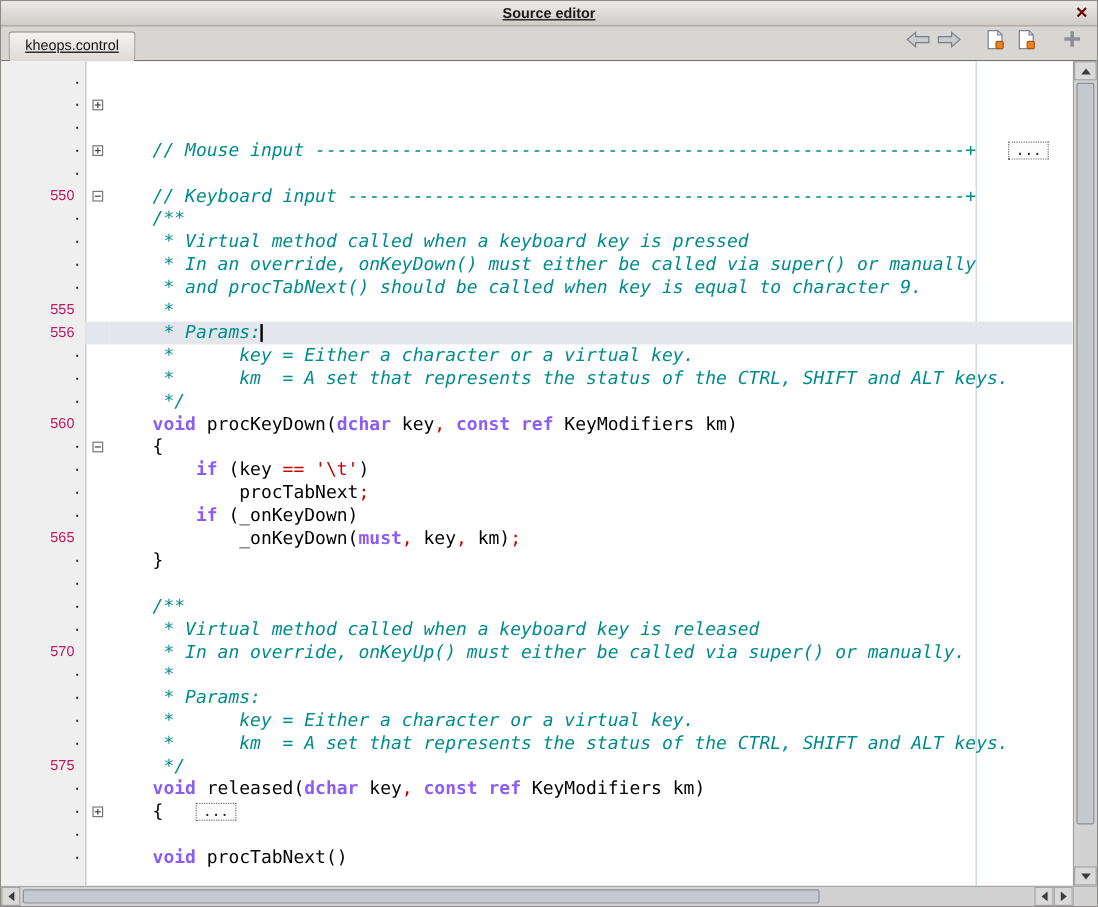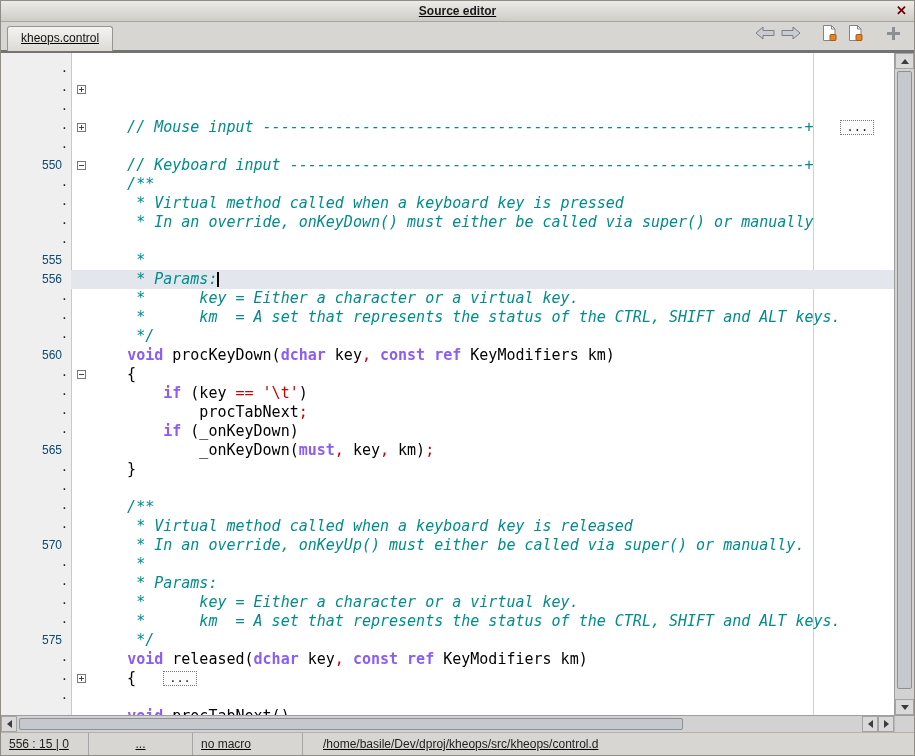--- a/index.html
+++ b/index.html
@@ -6,37 +6,37 @@
   .window{width:915px;height:756px;box-sizing:border-box;border:1px solid #8f8b85;
     display:flex;flex-direction:column;background:#d8d6d2;font-family:"Liberation Sans",sans-serif;text-decoration:underline;}
 
   
   .titlebar{height:20px;flex:none;position:relative;display:flex;align-items:center;justify-content:center;
     background:linear-gradient(#ecebe8,#cfccc7);border-bottom:1px solid #a8a49e;}
   .titlebar .title{font-size:12px;font-weight:bold;color:#1a1a1a;}
   .titlebar .close{position:absolute;right:7px;top:2px;font-size:13px;font-weight:bold;color:#6b0000;cursor:default;}
 
   
-  .tabbar{height:28px;flex:none;display:flex;align-items:flex-end;background:#d8d6d2;border-bottom:3px solid #737373;padding:0 8px 0 6px;}
+  .tabbar{height:28px;flex:none;display:flex;align-items:flex-end;background:#d8d6d2;border-bottom:1px solid #737373;padding:0 8px 0 6px;}
   .tab{height:24px;line-height:23px;padding:0 13px;font-size:12px;color:#111;background:linear-gradient(#f4f3f1,#dddad5);
     border:1px solid #98948e;border-bottom:none;border-radius:3px 3px 0 0;margin-bottom:-1px;}
   .tb-spacer{flex:1;}
   .tb-group{display:flex;align-items:center;margin-bottom:2px;}
   .tb-btn{width:26px;height:26px;display:flex;align-items:center;justify-content:center;}
   .gap{margin-left:12px;}
 
   
   .content{flex:1;min-height:0;display:flex;}
   .editor{flex:1;position:relative;background:#ffffff;overflow:hidden;}
   .gutterbg{position:absolute;left:0;top:0;bottom:0;width:70px;background:#efefef;border-right:1px solid #c9c9c9;}
   .ruler{position:absolute;left:812px;top:0;bottom:0;width:1px;background:#c9d3df;}
   .rows{position:absolute;left:0;top:0;right:0;padding-top:8px;}
   .row{display:flex;height:19px;position:relative;}
   .ln{width:70px;flex:none;box-sizing:border-box;text-align:right;padding-right:9px;
-    font-size:12px;line-height:19px;color:#0c4a6e;}
+    font-size:12px;line-height:19px;color:#be185d;}
   .ln.dot{font-size:16px;color:#222;padding-right:4px;}
   .foldcol{width:20px;flex:none;display:flex;align-items:center;justify-content:center;}
   .foldbox{width:9px;height:9px;box-sizing:border-box;border:1px solid #777;background:#fff;position:relative;}
   .foldbox::before{content:"";position:absolute;left:1px;right:1px;top:3px;height:1px;background:#444;}
   .fb-col::after{content:"";position:absolute;top:1px;bottom:1px;left:3px;width:1px;background:#444;}
   .code{flex:1;white-space:pre;font-family:"DejaVu Sans Mono",monospace;font-size:15px;line-height:19px;color:#000;}
   .row.cur .foldcol,.row.cur .code{background:#e3e7ed;}
   .t-p{color:#000;}
   .t-c{color:#008c8c;font-style:italic;}
   .t-k{color:#8b5cf6;font-weight:bold;}
@@ -175,20 +175,21 @@
             <span class="code"><span class="t-c">     * Virtual method called when a keyboard key is pressed</span></span>
           </div>
           <div class="row">
             <span class="ln dot">·</span>
             <span class="foldcol"></span>
             <span class="code"><span class="t-c">     * In an override, onKeyDown() must either be called via super() or manually</span></span>
           </div>
           <div class="row">
             <span class="ln dot">·</span>
             <span class="foldcol"></span>
+            <span class="code"><span class="t-c">     * and procTabNext() should be called when key is equal to character 9.</span></span>
           </div>
           <div class="row">
             <span class="ln">555</span>
             <span class="foldcol"></span>
             <span class="code"><span class="t-c">     *</span></span>
           </div>
           <div class="row cur">
             <span class="ln">556</span>
             <span class="foldcol"></span>
             <span class="code"><span class="t-c">     * Params:</span><span class="caret"></span></span>
@@ -336,20 +337,14 @@
     </div>
     <div class="sb-btn">
         <div class="arr-lf"></div>
       </div>
     <div class="sb-btn">
         <div class="arr-rt"></div>
       </div>
     <div class="corner"></div>
   </div>
 
-  <div class="statusbar">
-    <div class="sb-cell c1">556 : 15 | 0</div>
-    <div class="sb-cell c2">...</div>
-    <div class="sb-cell c3">no macro</div>
-    <div class="sb-cell c4">/home/basile/Dev/dproj/kheops/src/kheops/control.d</div>
-  </div>
 
 </div>
 
 </body></html>

